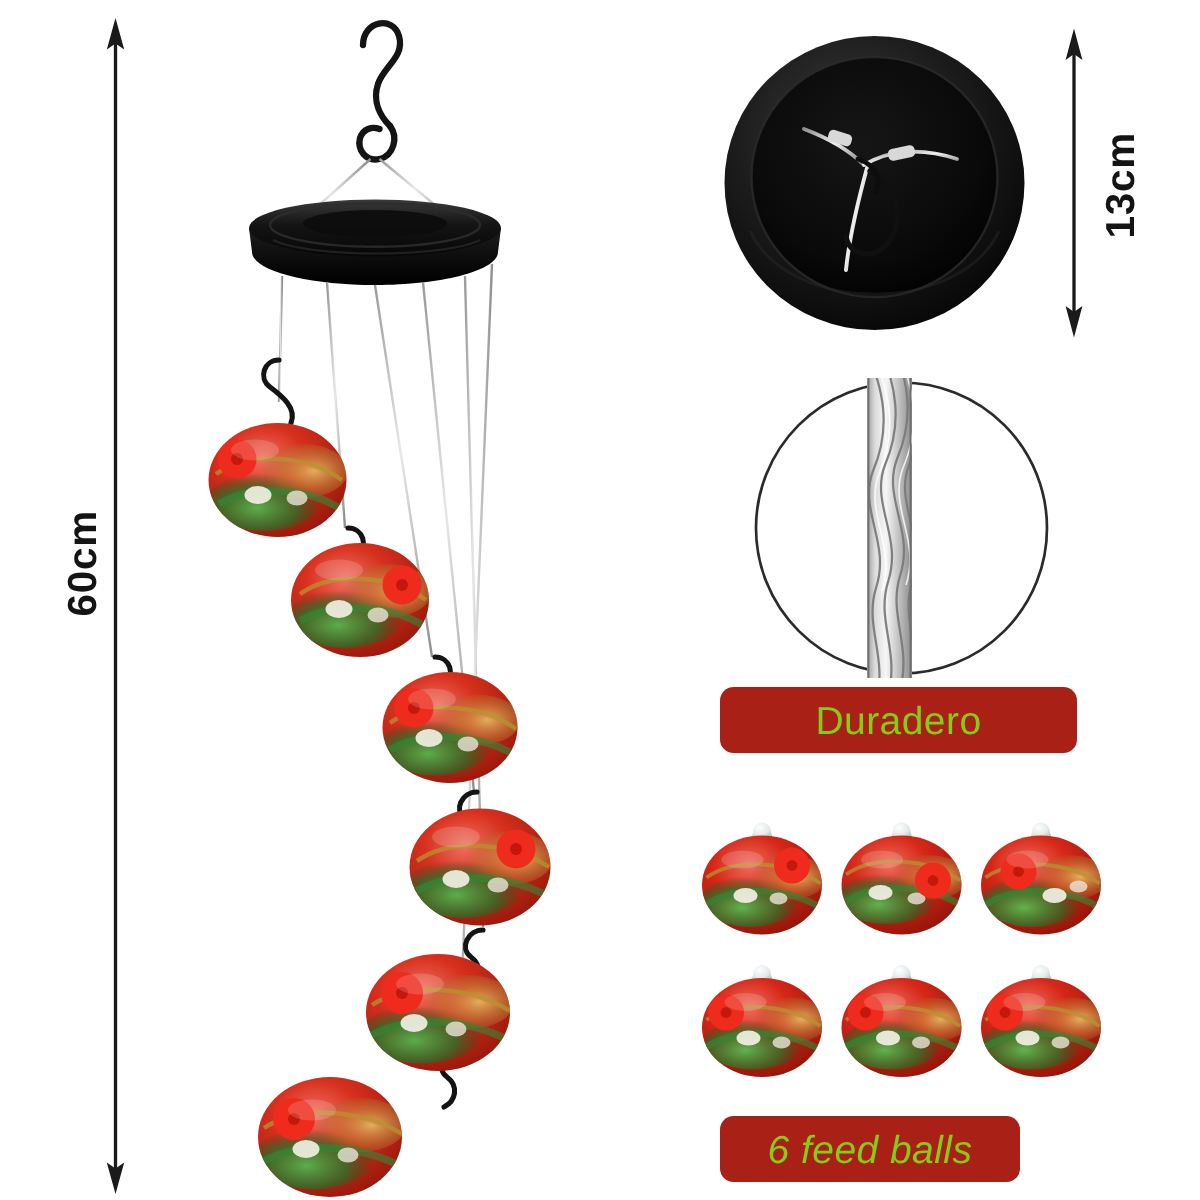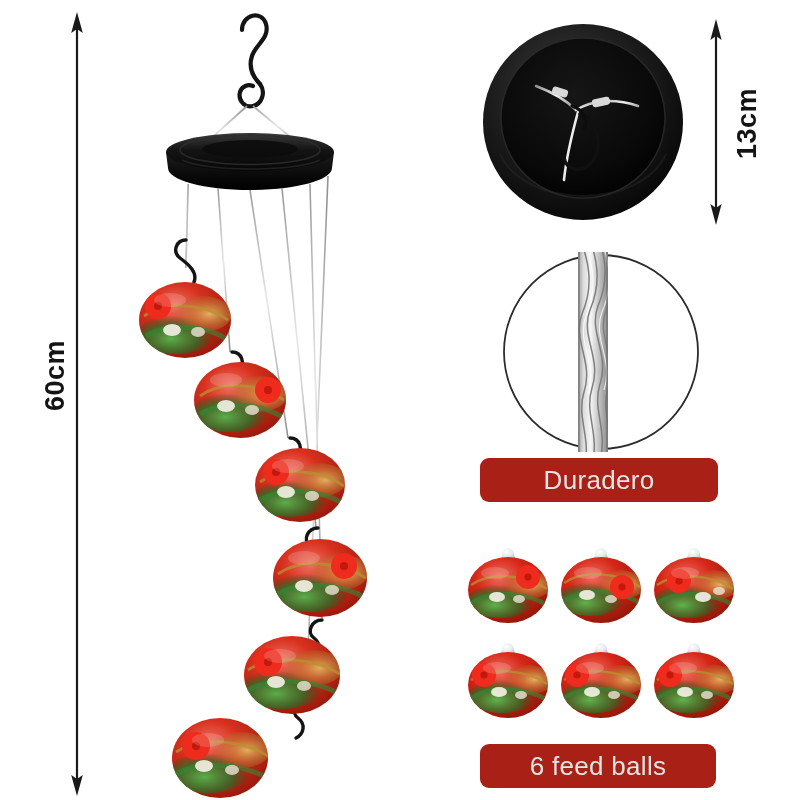--- a/index.html
+++ b/index.html
@@ -47,34 +47,34 @@
     transform: rotate(-90deg);
   }
 
   
   .banner {
     position: absolute;
     display: flex;
     align-items: center;
     justify-content: center;
     background: #a82016;
-    color: #e5e5e5;
+    color: #84cc16;
     border-radius: 9px;
     font-size: 26px;
     font-weight: 400;
     letter-spacing: 0.3px;
     box-sizing: border-box;
   }
   .banner-duradero {
     left: 480px; top: 458px;
     width: 238px; height: 44px;
   }
   .banner-feedballs {
     left: 480px; top: 744px;
-    width: 236px; height: 44px;
+    width: 200px; height: 44px; font-style: italic;
   }
 
   
   .photo {
     position: absolute;
     overflow: visible;
   }
   svg { display: block; overflow: visible; }
 </style>
 </head>

